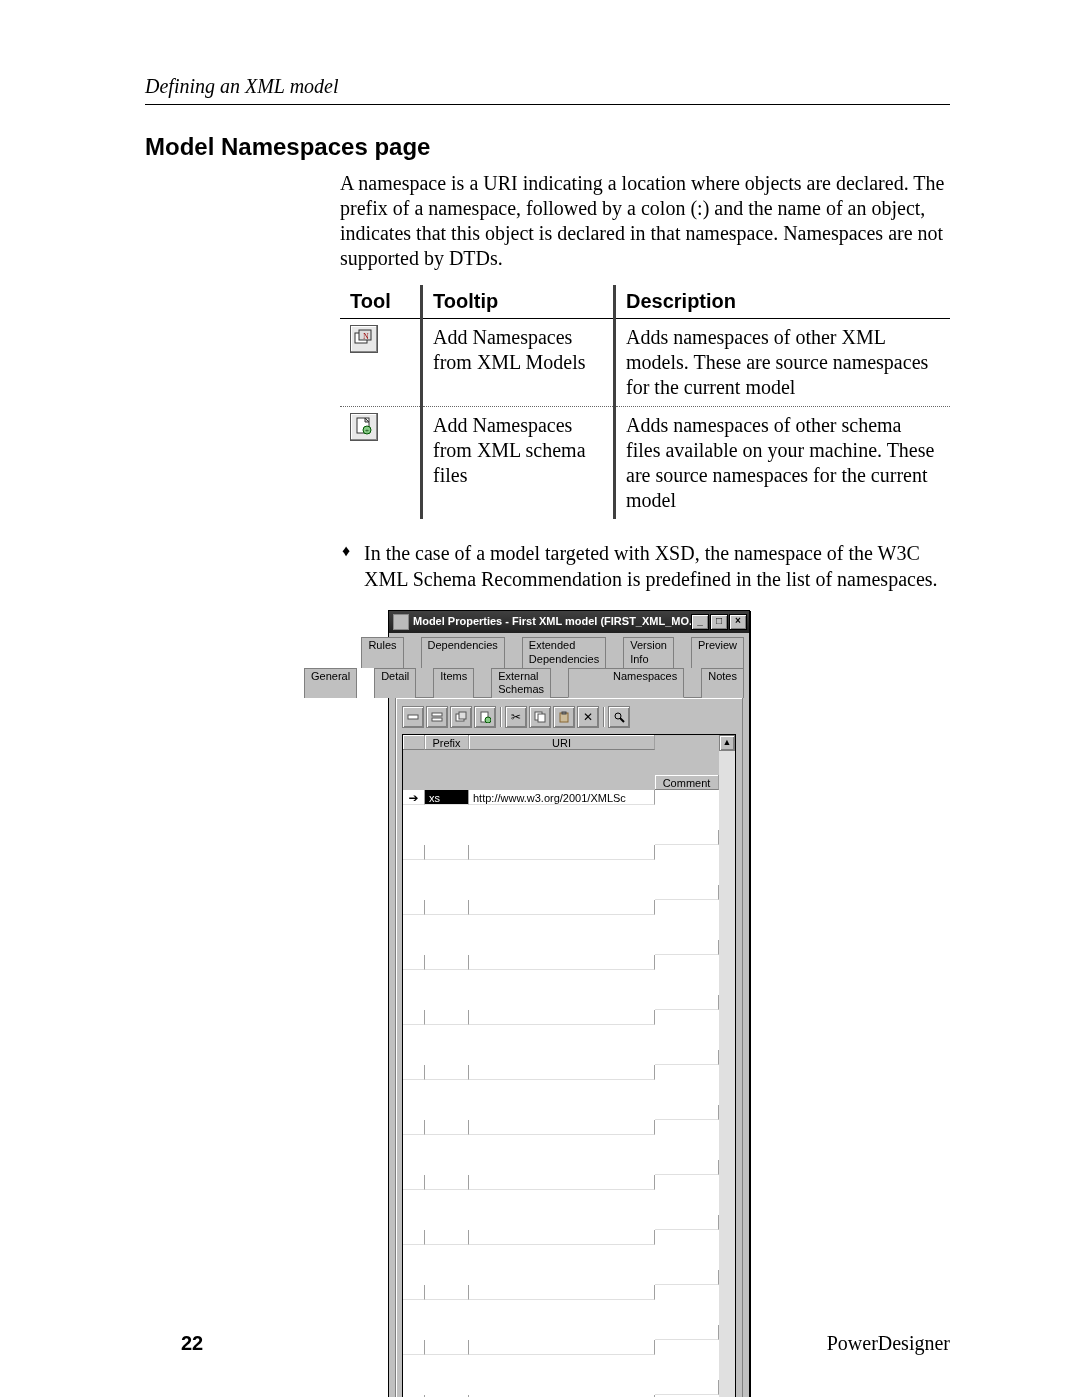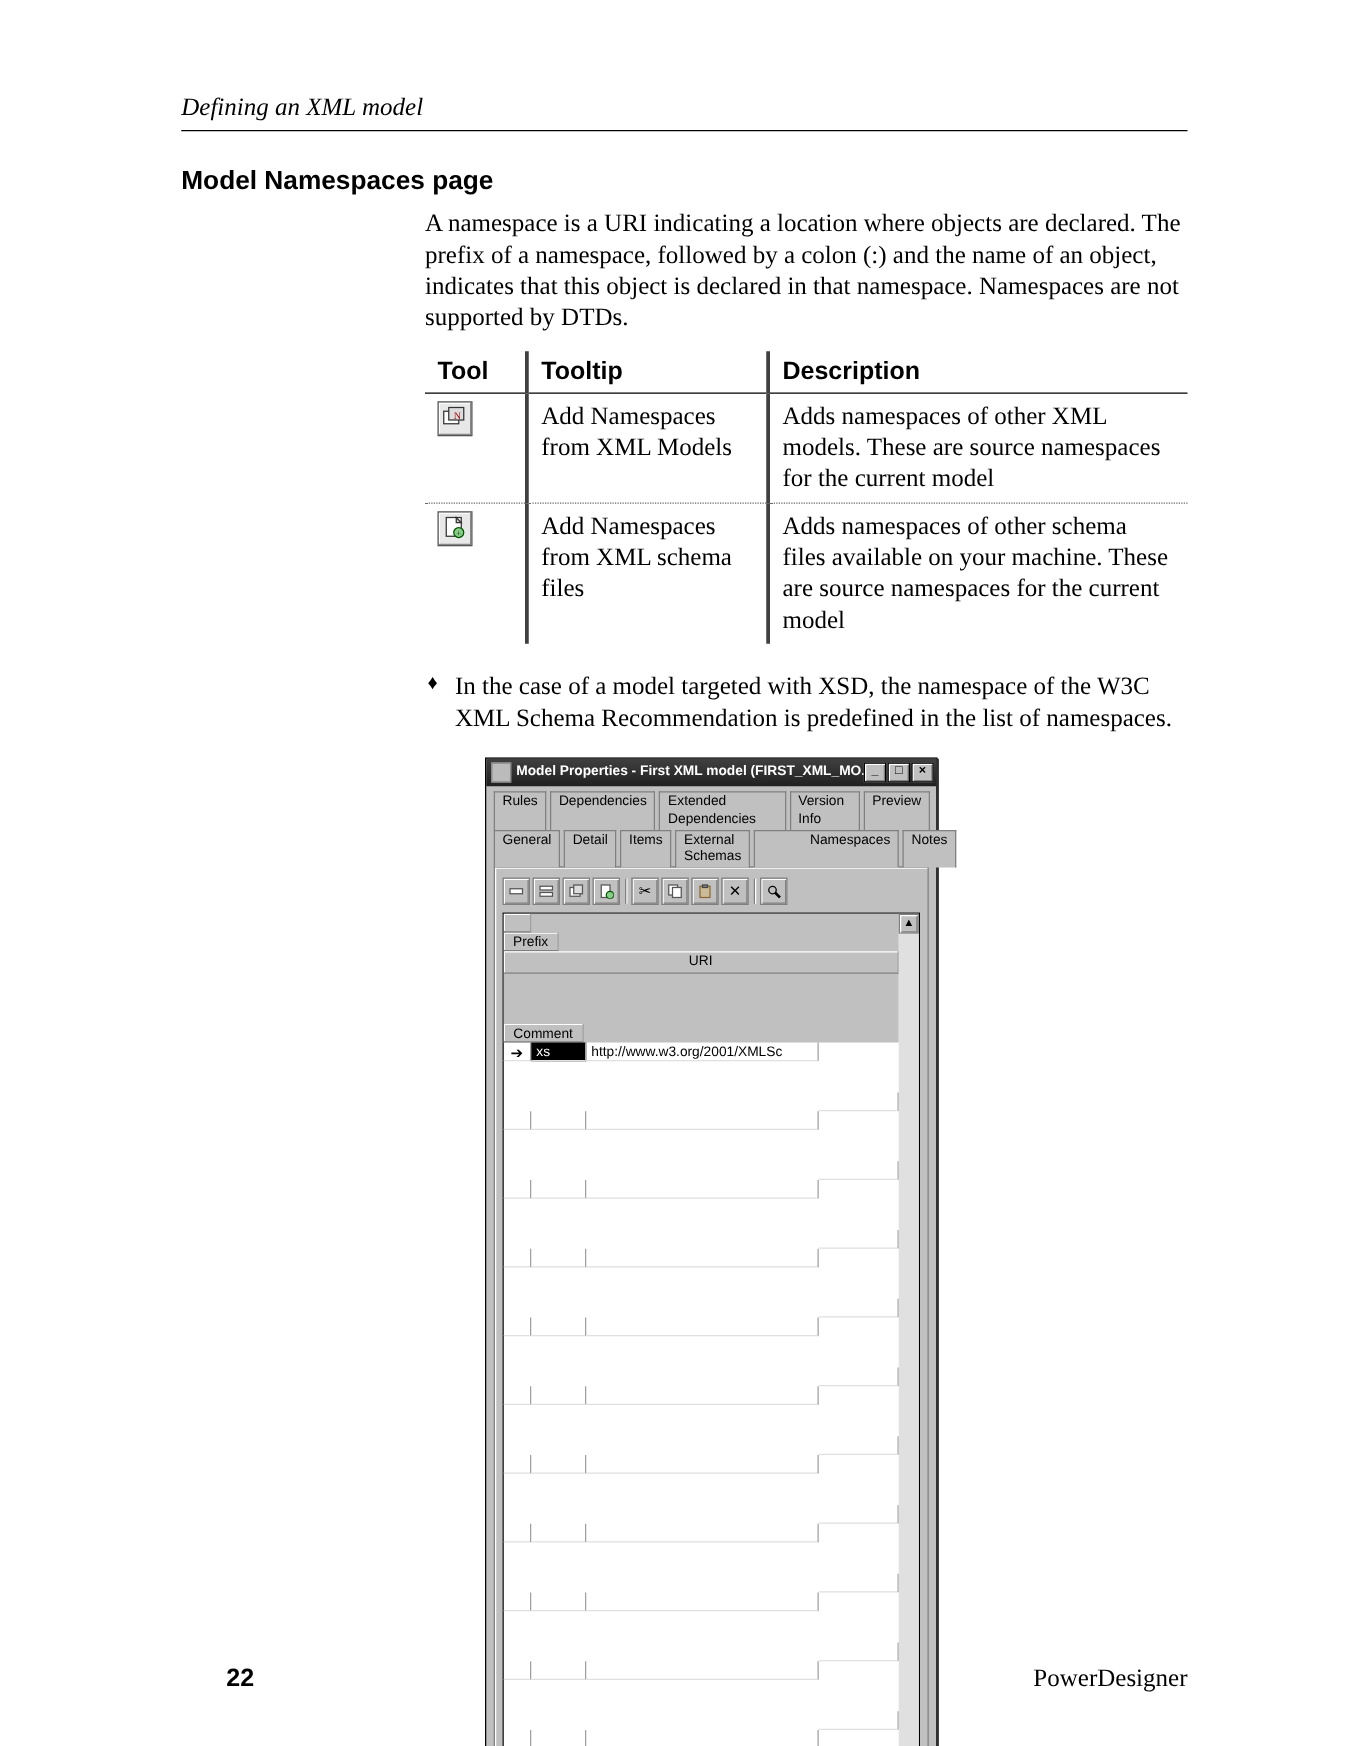--- a/index.html
+++ b/index.html
@@ -23,21 +23,21 @@
     margin-bottom: 6px;
   }
   .head-rule {
     border: none;
     border-top: 1.5px solid #000;
     margin: 0 0 28px 0;
   }
   .section-title {
     font-family: Arial, Helvetica, sans-serif;
     font-weight: bold;
-    font-size: 21px;
+    font-size: 24px;
     margin: 2px 0 10px 0;
   }
   .body-block {
     margin-left: 195px;
     line-height: 1.25;
   }
   .para {
     margin: 0 0 14px 0;
   }
   table.tool-table {
@@ -123,21 +123,21 @@
     width:16px; height:14px; background:#c0c0c0;
     border:1px solid #000;
     box-shadow: inset 1px 1px 0 #fff, inset -1px -1px 0 #808080;
     color:#000; font-size:10px; line-height:12px; text-align:center;
     font-family: Arial;
   }
 
   .tabstrip {
     padding: 4px 6px 0 6px;
   }
-  .tabrow { display:flex; gap:4px; }
+  .tabrow { display:flex; gap:18px;justify-content:flex-end; }
   .tab {
     padding: 1px 6px 1px 6px;
     border:1px solid #808080;
     border-bottom:none;
     background:#c0c0c0;
     margin-right:-1px;
     font-size:11px;
     position:relative;
   }
   .tab.active {
@@ -169,21 +169,21 @@
   .tsep { width:1px; height:20px; background:#808080; margin:0 2px; box-shadow:1px 0 0 #fff;}
 
   .grid {
     border:1px solid #000;
     background:#fff;
   }
   .grid-head, .grid-row {
     display:flex;
     font-size:11px;
   }
-  .grid-head { background:#c0c0c0;flex-direction:column; }
+  .grid-head { background:#c0c0c0; }
   .gcell {
     border-right:1px solid #a0a0a0;
     border-bottom:1px solid #e0e0e0;
     padding:1px 4px;
     height:15px;
     line-height:15px;
     overflow:hidden;
     white-space:nowrap;
     box-sizing:border-box;
   }

